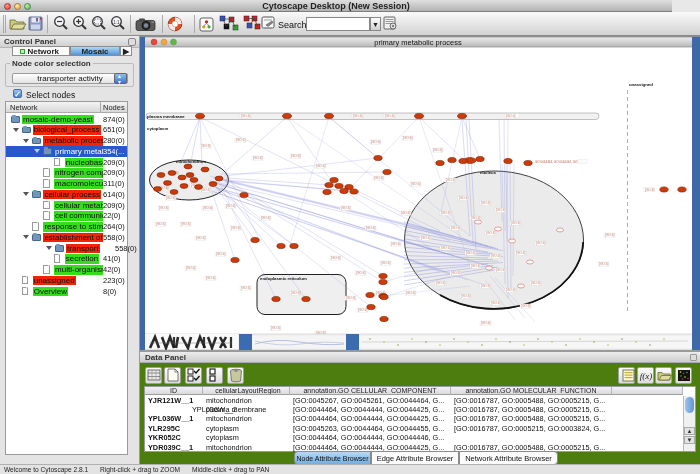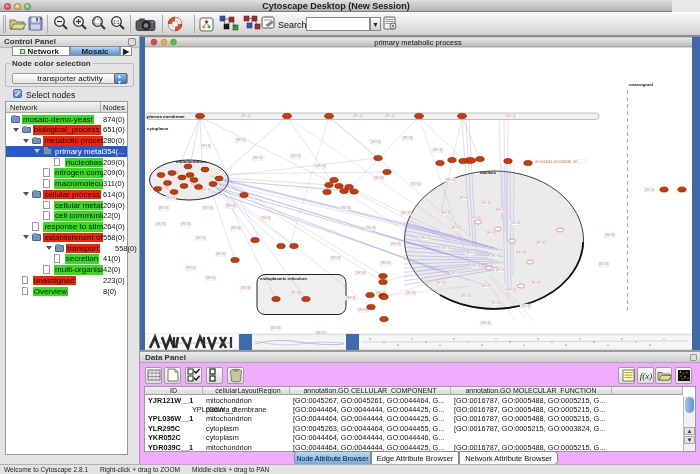--- a/index.html
+++ b/index.html
@@ -61,21 +61,21 @@
 .folder:before { content:""; position:absolute; left:0px; top:-2px; width:4px; height:2px;
   background:#7096b8; border-radius:1px 1px 0 0; }
 .file { position:absolute; top:0.5px; width:6.5px; height:8.5px; background:#fdfdfd;
   border:1px solid #999; }
 .file:before { content:""; position:absolute; right:-1px; top:-1px; width:0; height:0;
   border-left:2.5px solid #dadada; border-bottom:2.5px solid transparent; }
 
 #statusbar { left:0; top:464px; width:700px; height:10px; background:#e3e3e3;
   border-top:1px solid #b0b0b0; font-size:6.6px; color:#222; }
 
-#dpanel { left:140px; top:352px; width:560px; height:114px; background:#f0abfc; }
+#dpanel { left:140px; top:352px; width:560px; height:114px; background:#4d7c0f; }
 #dpanel-hdr { position:absolute; left:0; top:0; width:560px; height:11px;
   background:linear-gradient(#ececec,#cdcdcd); border-bottom:1px solid #aaa;
   font-size:8px; font-weight:bold; color:#333; padding-left:5px; line-height:11px;}
 .dbtn { position:absolute; top:15px; width:17px; height:17px; background:linear-gradient(#fcfcfc,#dcdcdc);
   border:1px solid #9f9f9f; border-radius:2px; }
 #dtable { position:absolute; left:4px; top:34px; width:552px; height:66px; background:#fff;
   border:1px solid #9a9a9a; }
 .dth { position:absolute; top:0; height:8px; background:linear-gradient(#f2f2f2,#dadada);
   border-right:1px solid #b5b5b5; border-bottom:1px solid #9f9f9f; font-size:7px;
   color:#222; text-align:center; line-height:8px; white-space:nowrap; overflow:hidden;}

